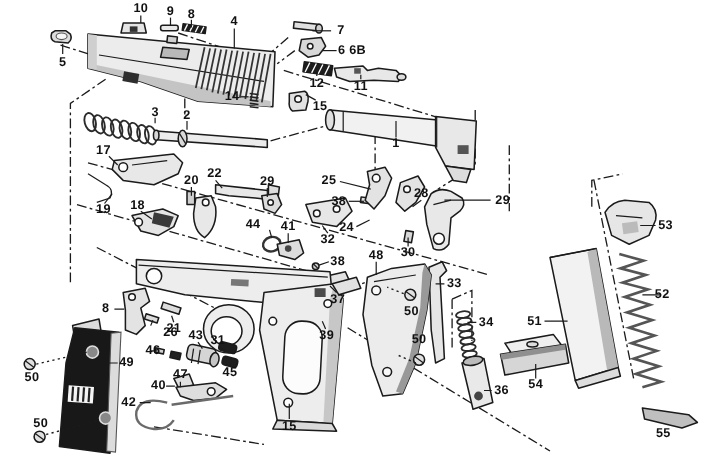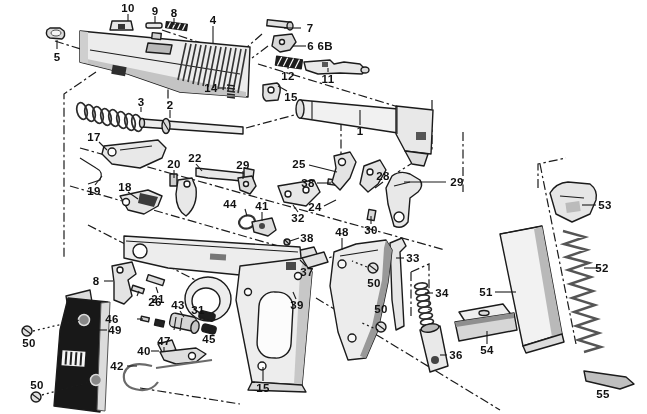--- a/index.html
+++ b/index.html
@@ -465,21 +465,21 @@
       <span class="plabel" style="left: 456px; top: 355px;">36</span>
       <span class="plabel" style="left: 307px; top: 272px;">37</span>
       <span class="plabel" style="left: 307px; top: 238px;">38</span>
       <span class="plabel" style="left: 297px; top: 305px;">39</span>
       <span class="plabel" style="left: 144px; top: 351px;">40</span>
       <span class="plabel" style="left: 262px; top: 206px;">41</span>
       <span class="plabel" style="left: 117px; top: 366px;">42</span>
       <span class="plabel" style="left: 178px; top: 305px;">43</span>
       <span class="plabel" style="left: 230px; top: 204px;">44</span>
       <span class="plabel" style="left: 209px; top: 339px;">45</span>
-      <span class="plabel" style="left: 112px; top: 319px;">46</span>
+      <span class="plabel" style="left: 139px; top: 319px;">46</span>
       <span class="plabel" style="left: 164px; top: 341px;">47</span>
       <span class="plabel" style="left: 342px; top: 232px;">48</span>
       <span class="plabel" style="left: 115px; top: 330px;">49</span>
       <span class="plabel" style="left: 29px; top: 343px;">50</span>
       <span class="plabel" style="left: 37px; top: 385px;">50</span>
       <span class="plabel" style="left: 374px; top: 283px;">50</span>
       <span class="plabel" style="left: 381px; top: 309px;">50</span>
       <span class="plabel" style="left: 486px; top: 292px;">51</span>
       <span class="plabel" style="left: 602px; top: 268px;">52</span>
       <span class="plabel" style="left: 605px; top: 205px;">53</span>

